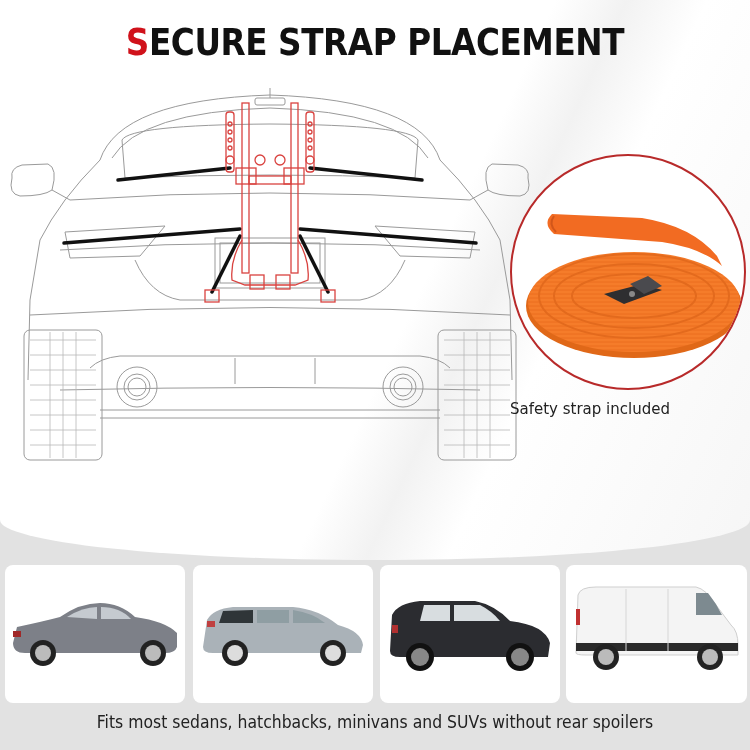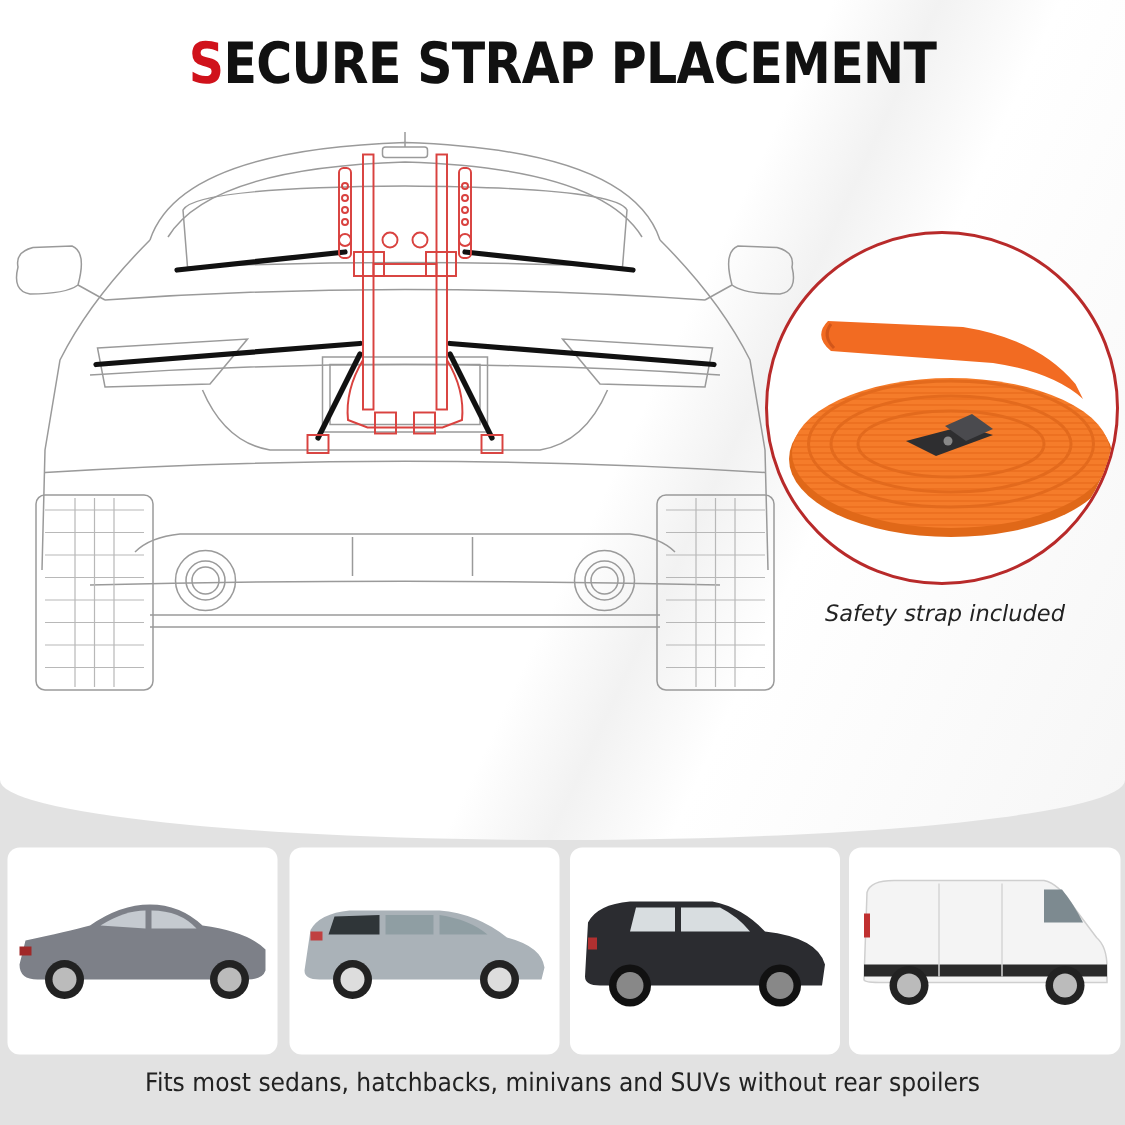--- a/index.html
+++ b/index.html
@@ -20,22 +20,22 @@
     font-size:38px; letter-spacing:-0.5px; color:#111;
     transform:scaleX(0.86); transform-origin:center;
   }
   .title .first { color:#d0121b; }
   .car-drawing { position:absolute; left:0; top:80px; width:540px; height:400px; }
   .inset {
     position:absolute; left:510px; top:154px; width:232px; height:232px;
     border-radius:50%; border:2px solid #b82a2a; background:#fff; overflow:hidden;
   }
   .inset-caption {
-    position:absolute; left:510px; top:400px; width:240px; text-align:center;
-    font-size:15px; color:#222; font-family:"DejaVu Sans", sans-serif; font-weight:normal;font-style:italic;
+    position:absolute; left:510px; top:400px; width:240px; text-align:left;
+    font-size:15px; color:#222; font-family:"DejaVu Sans", sans-serif; font-weight:normal;
   }
   .cards { position:absolute; left:5px; top:565px; width:742px; height:138px; }
   .card {
     position:absolute; top:0; height:138px; background:#fff; border-radius:8px; overflow:hidden;
   }
   .card svg { width:100%; height:100%; display:block; }
   .bottom-caption {
     position:absolute; left:0; top:712px; width:750px; text-align:center;
     font-size:17px; color:#222; font-family:"DejaVu Sans", sans-serif;
     transform:scaleX(0.92); transform-origin:center;

